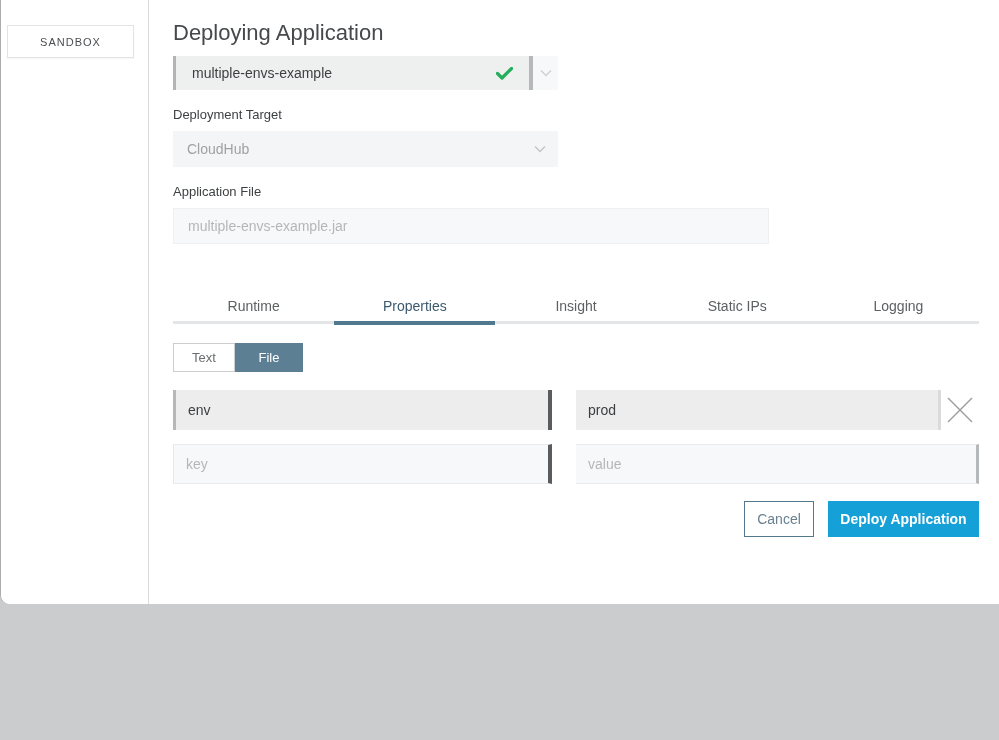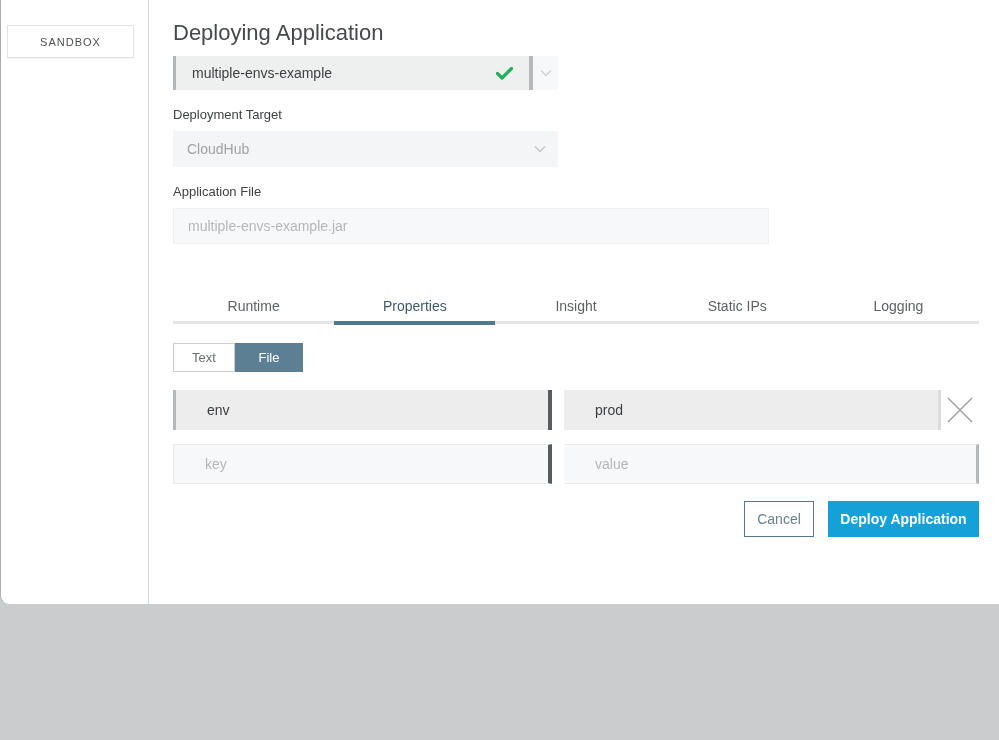--- a/index.html
+++ b/index.html
@@ -140,25 +140,25 @@
   }
   
   .prop-row{
     margin-top:18px;
     display:flex;align-items:stretch;
     height:40px;width:806px;
   }
   .prop-row.new{margin-top:14px;}
   .pinput{
     display:flex;align-items:center;
-    padding:0 31px;font-size:14px;
+    padding:0 12px;font-size:14px;
     cursor:text;
   }
   .pinput.key{flex:0 0 379px;}
-  .pinput.val{flex:1;margin-left:12px;}
+  .pinput.val{flex:1;margin-left:24px;}
   .prop-row.filled .pinput{background:#ededee;color:#3c3f41;}
   .prop-row.filled .pinput.key{border-left:3px solid #b5b8ba;border-right:4px solid var(--divider-dark,#595c5e);}
   .prop-row.filled .pinput.val{border-right:3px solid #d9dbdc;}
   .prop-row.new .pinput{
     background:#f7f8f9;color:#b4b7b9;
     border-top:1px solid #ebecec;border-bottom:1px solid #ebecec;
   }
   .prop-row.new .pinput.key{border-left:1px solid #e6e7e8;border-right:4px solid var(--divider-dark,#595c5e);}
   .prop-row.new .pinput.val{border-right:3px solid #b5b8ba;}
   .del-btn{

